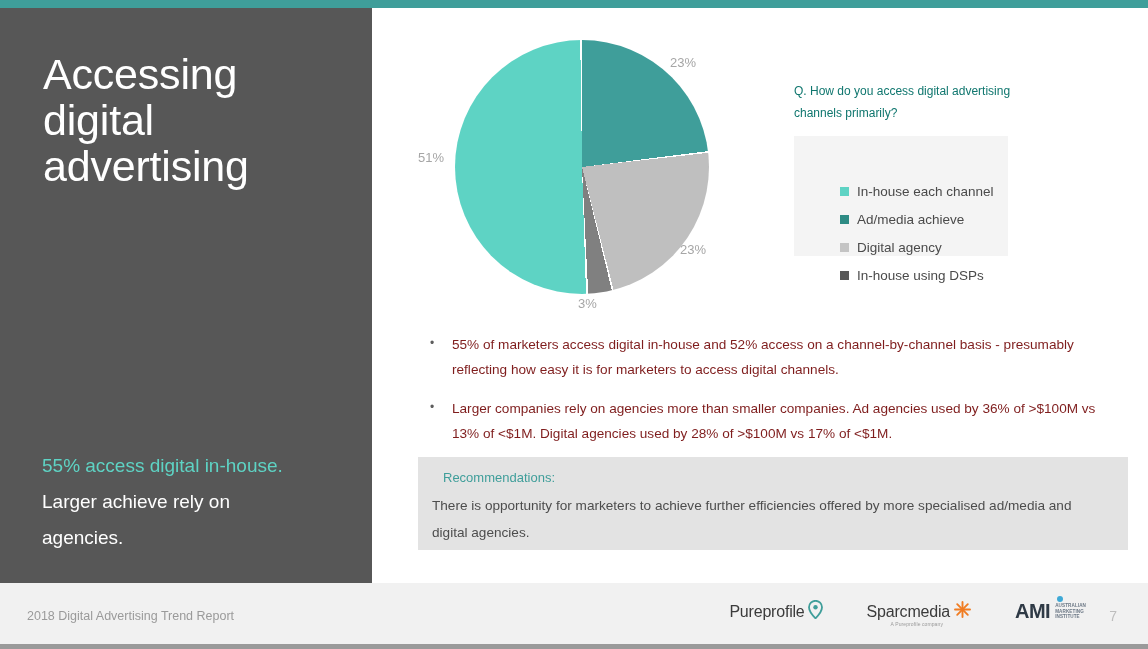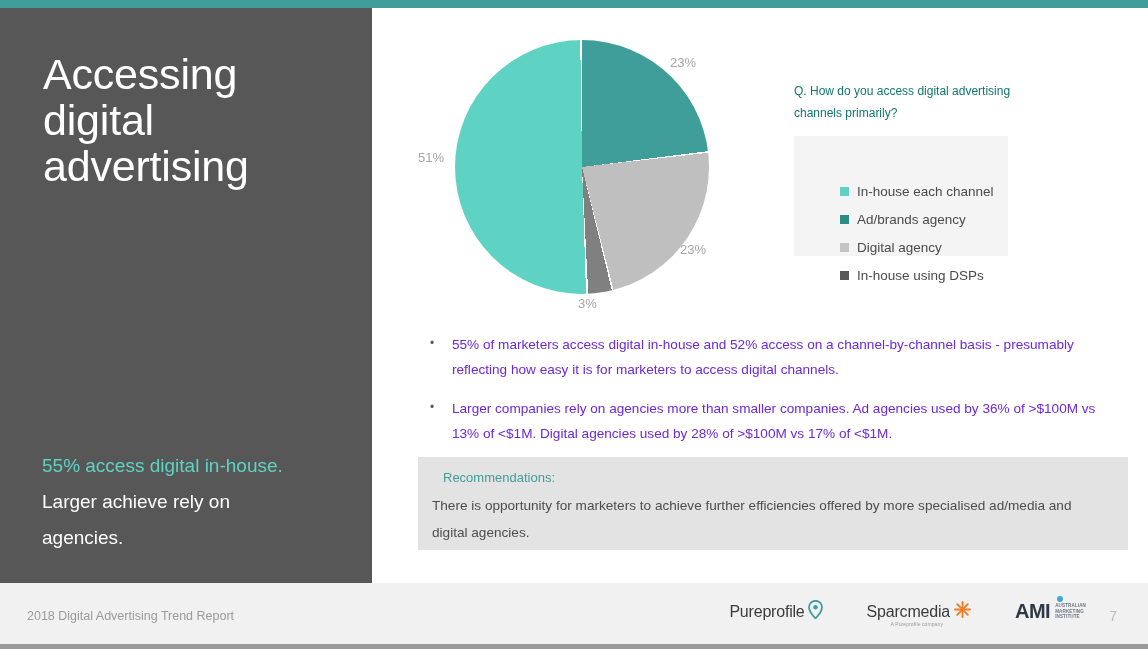--- a/index.html
+++ b/index.html
@@ -165,21 +165,21 @@
     margin-bottom: 14px;
   }
   .bullet-dot {
     color: #5d5d5d;
     font-size: 12px;
     line-height: 22px;
     width: 22px;
     flex: 0 0 auto;
   }
   .bullet-text {
-    color: #6d28d9;
+    color: #7f1d1d;
     font-size: 13.6px;
     line-height: 25px;
     font-weight: 400;
   }
 
   
   .recs {
     position: absolute;
     left: 418px;
     top: 457px;
@@ -328,21 +328,21 @@
   <div class="question">Q. How do you access digital advertising channels primarily?</div>
 
   <div class="legend-box">
     <div class="legend-list">
       <div class="legend-item">
         <span class="legend-swatch" style="background:#5ed3c4"></span>
         <span class="legend-label">In-house each channel</span>
       </div>
       <div class="legend-item">
         <span class="legend-swatch" style="background:#2e8b84"></span>
-        <span class="legend-label">Ad/brands agency</span>
+        <span class="legend-label">Ad/media achieve</span>
       </div>
       <div class="legend-item">
         <span class="legend-swatch" style="background:#c4c4c4"></span>
         <span class="legend-label">Digital agency</span>
       </div>
       <div class="legend-item">
         <span class="legend-swatch" style="background:#595959"></span>
         <span class="legend-label">In-house using DSPs</span>
       </div>
     </div>

